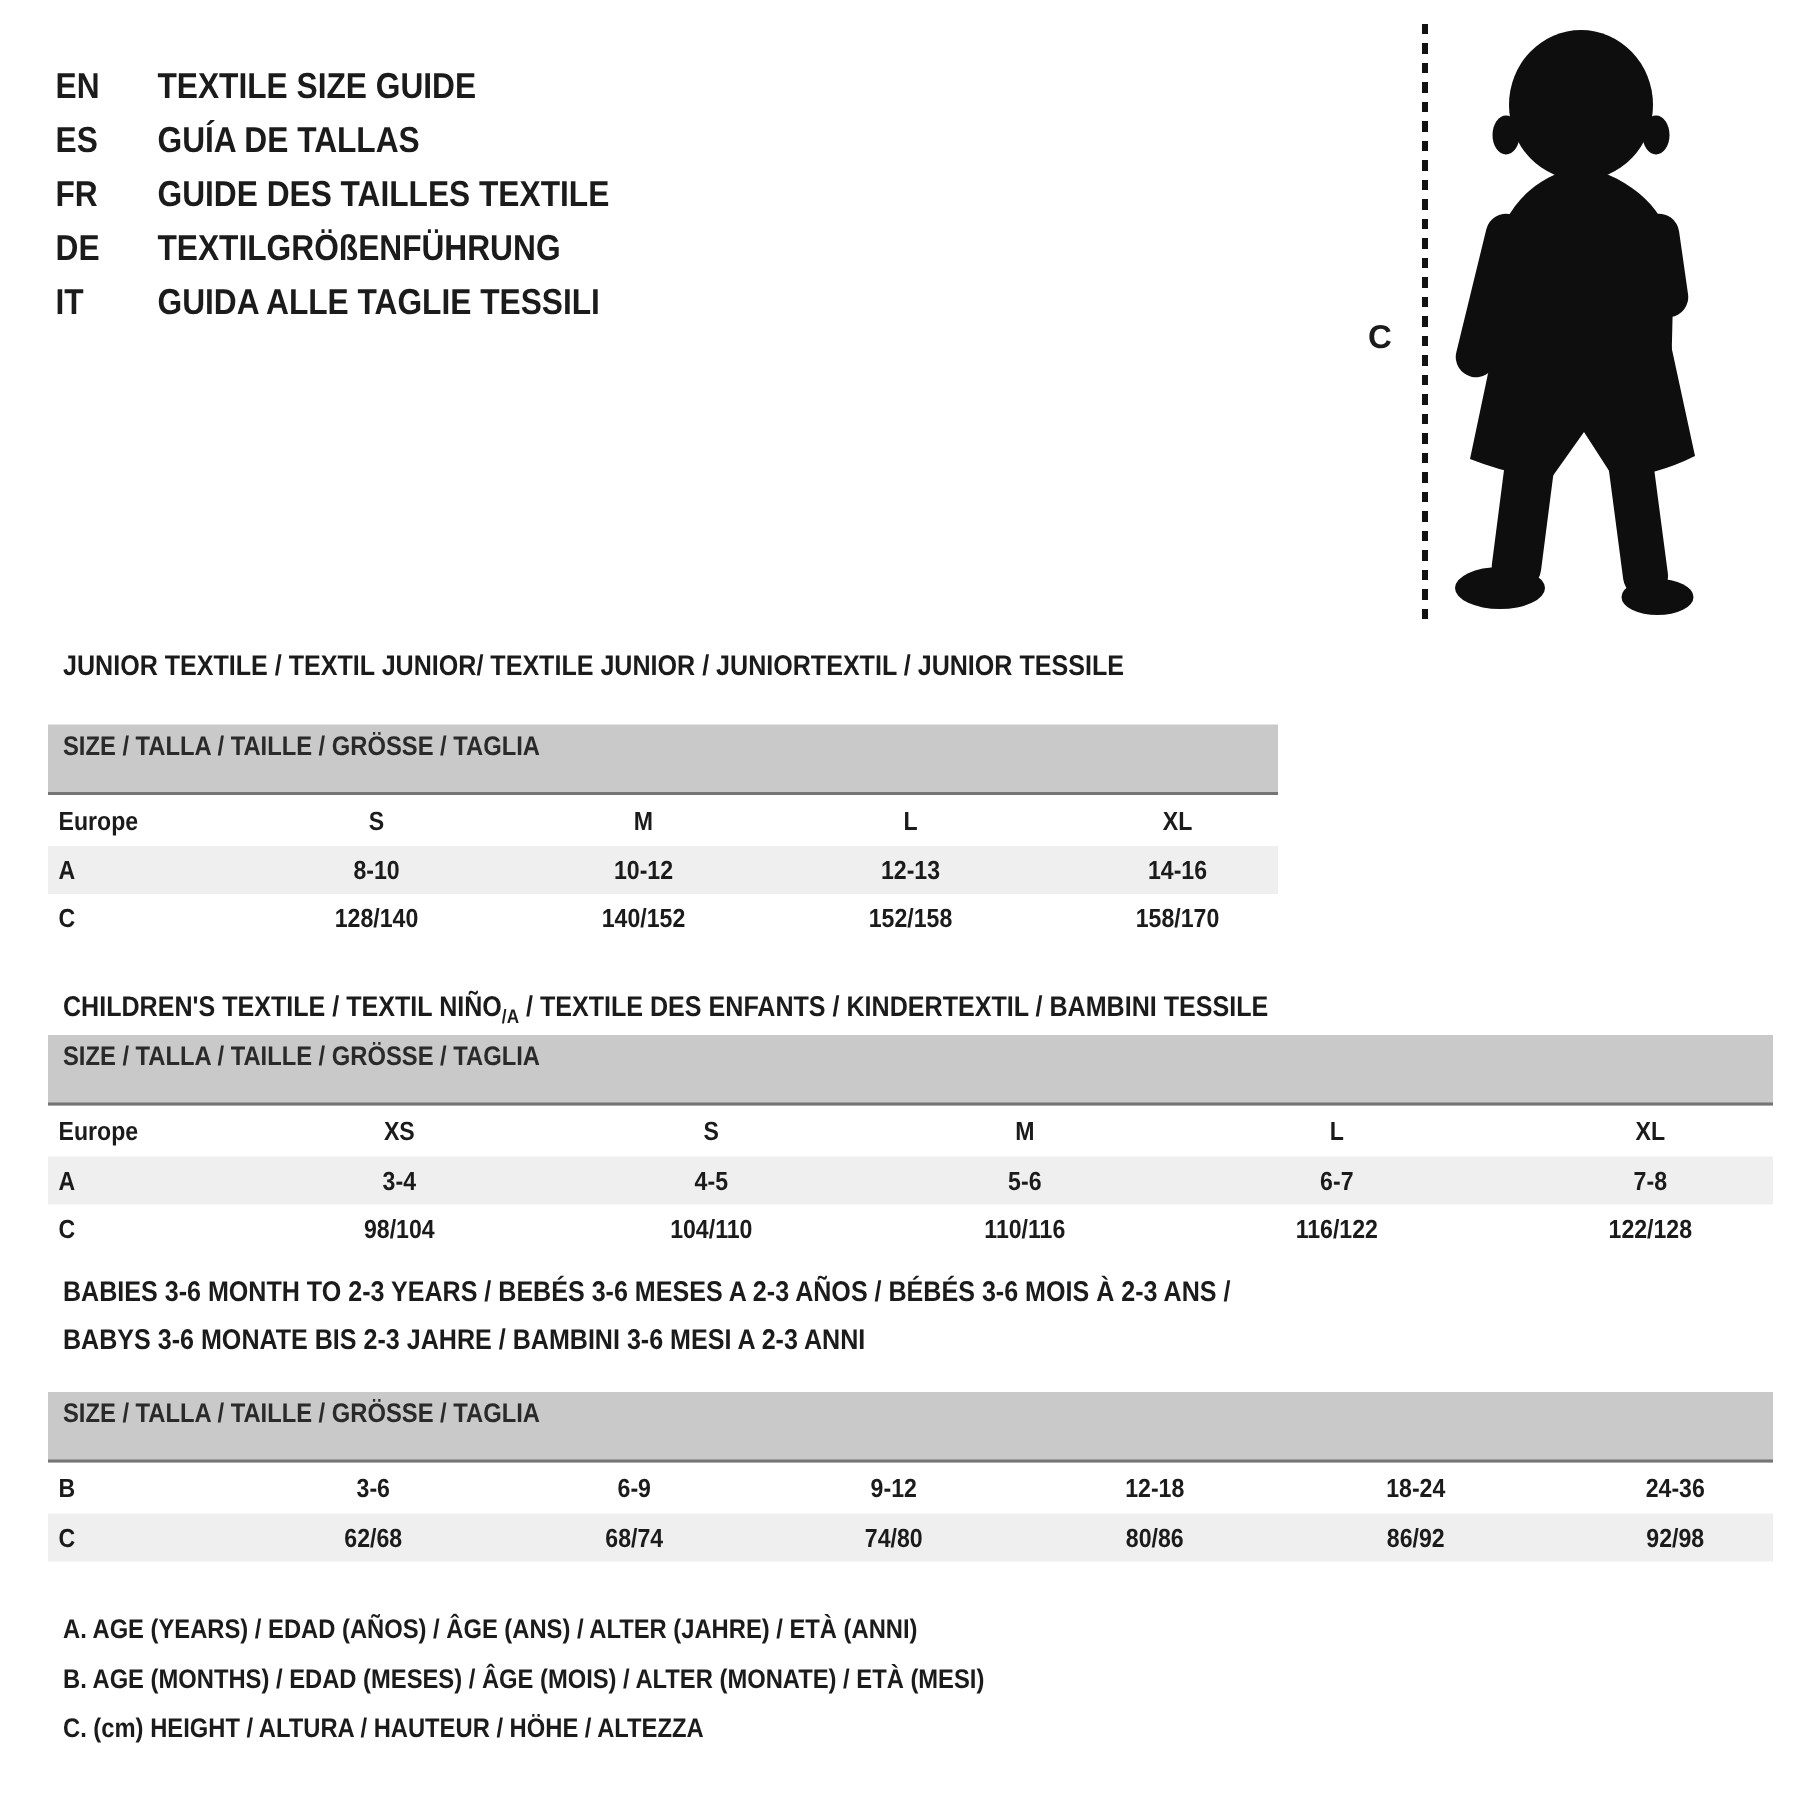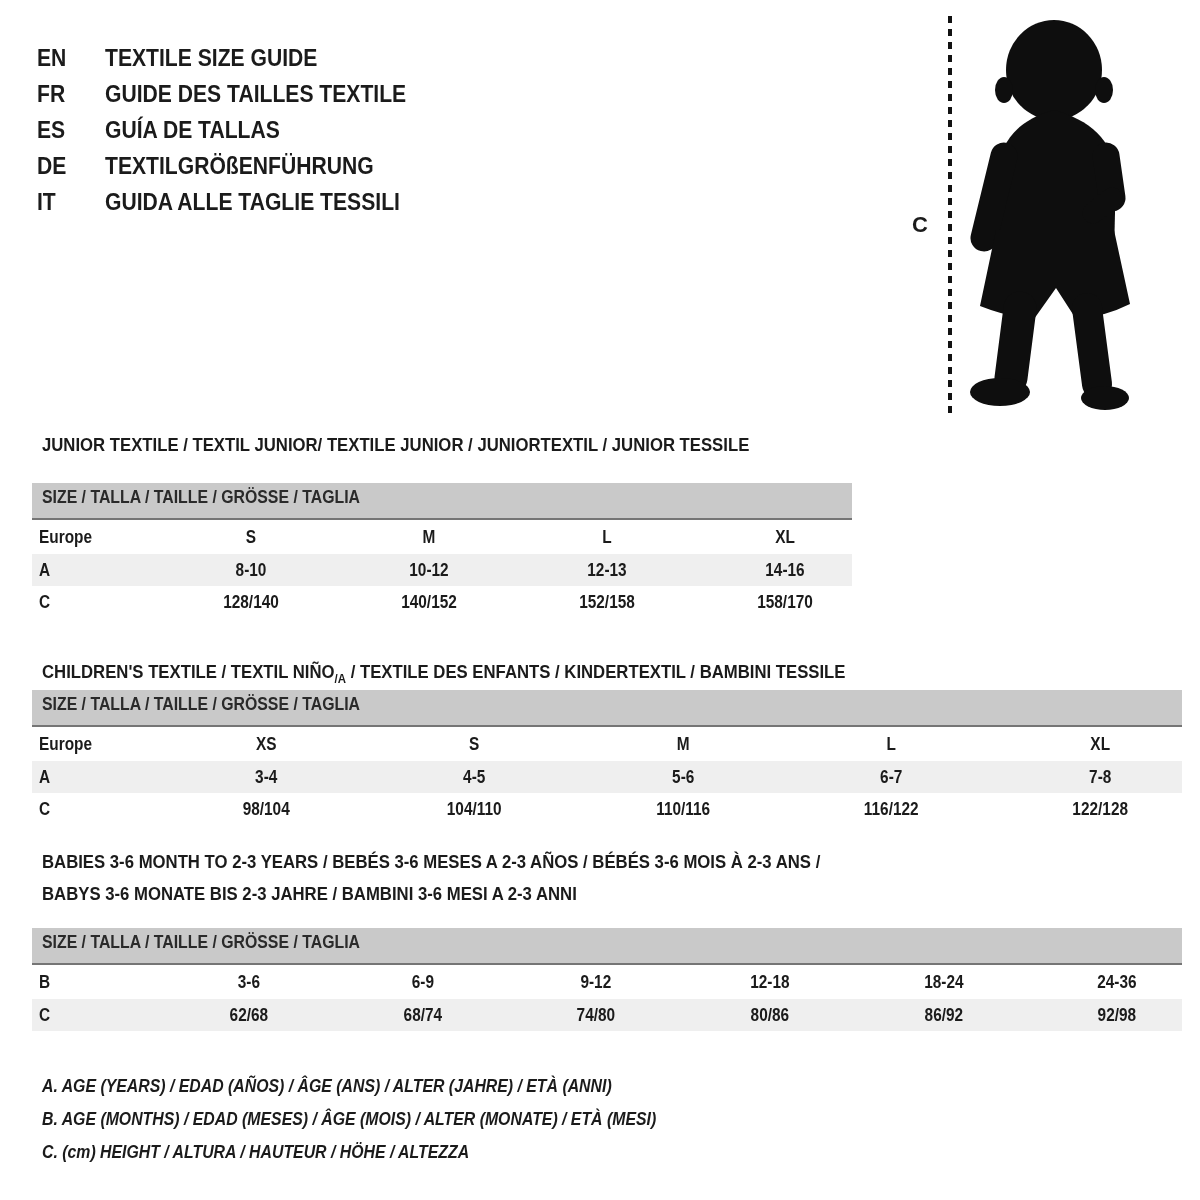--- a/index.html
+++ b/index.html
@@ -26,50 +26,50 @@
   .measure-label{position:absolute;left:912px;top:212px;font-size:22px;}
   .figure-svg{position:absolute;left:966px;top:16px;}
 
   
   .section-title{position:absolute;left:42px;font-size:19px;white-space:nowrap;}
   .sub{font-size:13px;vertical-align:sub;}
 
   
   .size-table{position:absolute;left:32px;}
   .size-bar{
-    height:37px;line-height:29px;background:#c9c9c9;border-bottom:2px solid #757575;
+    height:47px;line-height:29px;background:#c9c9c9;border-bottom:2px solid #757575;
     padding-left:10px;font-size:18px;color:#2a2a2a;box-sizing:border-box;
   }
   .t-row{display:flex;height:32px;align-items:center;font-size:17.5px;gap:44px;}
   .t-row.first{height:34px;}
   .t-row.shaded{background:#efefef;}
   .row-label{width:108px;padding-left:8px;box-sizing:border-box;}
   .cell{flex:1;text-align:center;}
 
   
-  .legend{position:absolute;left:42px;top:1070px;font-size:18px;font-style:italic;}
+  .legend{position:absolute;left:42px;top:1070px;font-size:18px;}
   .legend-line{height:33px;display:flex;align-items:center;white-space:nowrap;}
 </style>
 </head>
 <body>
 
 <div class="page">
 
   <div class="lang-list">
     <div class="lang-row">
       <div class="lang-code cx">EN</div>
       <div class="lang-title cx">TEXTILE SIZE GUIDE</div>
     </div>
     <div class="lang-row">
+      <div class="lang-code cx">ES</div>
+      <div class="lang-title cx">GUÍA DE TALLAS</div>
+    </div>
+    <div class="lang-row">
       <div class="lang-code cx">FR</div>
       <div class="lang-title cx">GUIDE DES TAILLES TEXTILE</div>
-    </div>
-    <div class="lang-row">
-      <div class="lang-code cx">ES</div>
-      <div class="lang-title cx">GUÍA DE TALLAS</div>
     </div>
     <div class="lang-row">
       <div class="lang-code cx">DE</div>
       <div class="lang-title cx">TEXTILGRÖßENFÜHRUNG</div>
     </div>
     <div class="lang-row">
       <div class="lang-code cx">IT</div>
       <div class="lang-title cx">GUIDA ALLE TAGLIE TESSILI</div>
     </div>
   </div>

